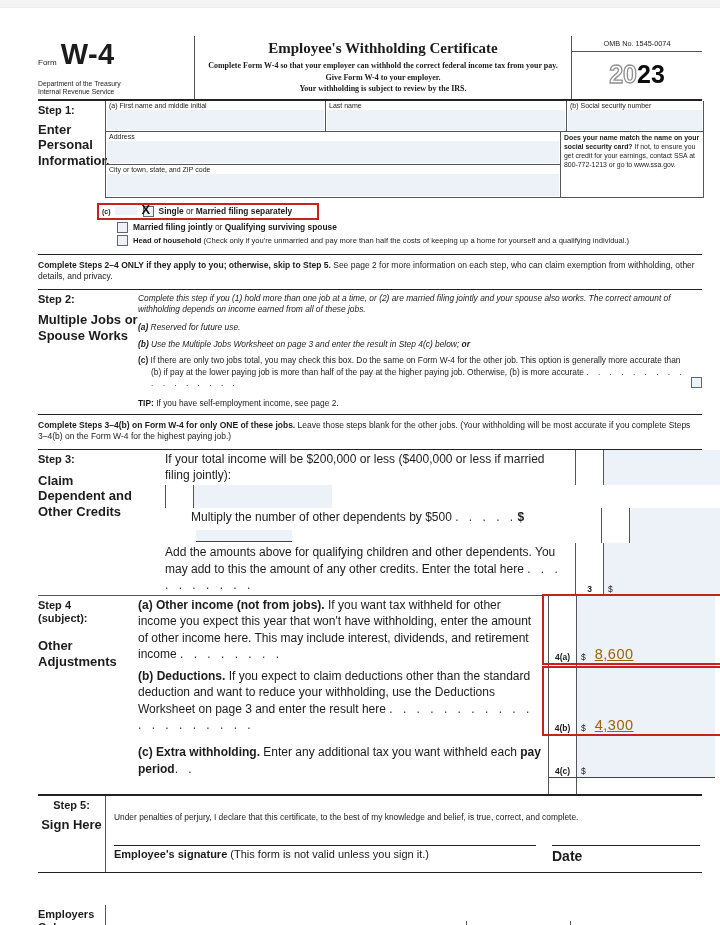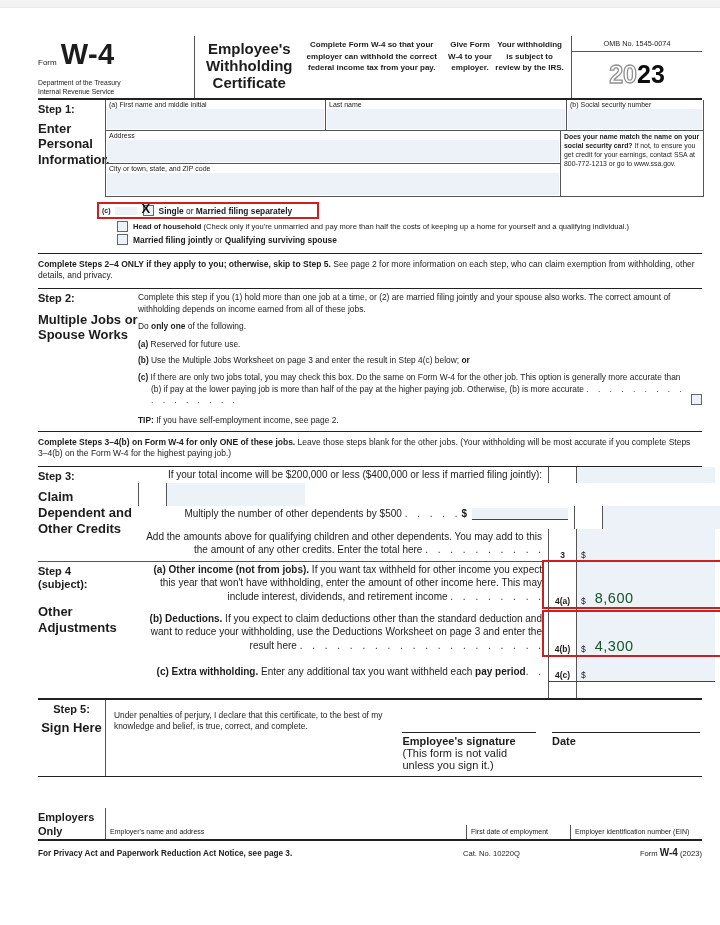--- a/index.html
+++ b/index.html
@@ -21,21 +21,21 @@
   b{font-weight:bold;}
   .t8{font-size:8.4px;line-height:1.32;}
 
   
   .header{display:flex;border-bottom:2px solid var(--thick);}
   .h-left{width:152px;border-right:1px solid var(--ln);padding:2px 4px 2px 0;display:flex;flex-direction:column;justify-content:space-between;}
   .form-no{display:flex;align-items:flex-end;gap:4px;}
   .form-word{font-size:8px;padding-bottom:4px;}
   .w4{font-size:29px;font-weight:bold;letter-spacing:0.5px;}
   .agency{font-size:6.8px;line-height:1.25;}
-  .h-center{flex:1;padding:3px 6px 4px 6px;text-align:center;display:flex;flex-direction:row;justify-content:flex-start;}
+  .h-center{flex:1;padding:3px 6px 4px 6px;text-align:center;display:flex;flex-direction:column;justify-content:flex-start;font-family:Liberation Serif, serif;}
   .title{font-size:15px;font-weight:bold;margin:1px 0 3px 0;}
   .sub{font-size:8px;font-weight:bold;line-height:1.45;}
   .h-right{width:130px;border-left:1px solid var(--ln);display:flex;flex-direction:column;}
   .omb{font-size:7.3px;text-align:center;padding:3px 2px;border-bottom:1px solid var(--ln);}
   .year{flex:1;display:flex;align-items:center;justify-content:center;font-size:25px;padding-bottom:2px;}
   .y-out{color:#fff;-webkit-text-stroke:1.3px #909090;font-weight:bold;}
   .y-bold{font-weight:bold;color:#0d0d0d;}
 
   
   .steplabel{font-size:11px;font-weight:bold;line-height:1.25;}
@@ -65,49 +65,49 @@
   .red-opt{margin-left:-8px;border:2px solid var(--red);background:#fff;display:flex;align-items:center;width:212px;padding:1px 3px;}
   .red-opt .ctag{font-size:7px;font-weight:bold;margin-right:4px;}
   .red-opt .gap{width:22px;height:8px;background:var(--fbg);margin-right:6px;}
 
   .hr2{border-top:1.7px solid var(--thick);}
   .notepara{padding:5px 0 6px 0;font-size:8.5px;line-height:1.35;}
 
   
   .step2{display:flex;padding-bottom:4px;}
   .s2content{flex:1;padding-top:3px;}
-  .para{margin:0 0 6px 0;font-size:8.4px;line-height:1.38;}
+  .para{margin:0 0 6px 0;font-size:8.4px;line-height:1.38;font-style:italic;}
   .item{padding-left:13px;text-indent:-13px;margin:0 0 5px 0;}
   .citem{display:flex;align-items:flex-end;margin:0 0 6px 0;}
   .ctext{flex:1;padding-left:13px;text-indent:-13px;font-size:8.4px;line-height:1.38;}
   .dots{word-spacing:5px;letter-spacing:1px;color:#333;}
   .cb2{width:9px;height:9px;border:1px solid #666;background:var(--fbg);flex:none;margin:0 0 2px 8px;}
   .tip{margin:8px 0 2px 0;font-size:8.4px;}
 
   
   .s34sec{display:flex;}
-  .s3border{border-bottom:1px solid var(--ln);}
+  .s3border{border-bottom:1px solid var(--ln);gap:27px;}
   .s34rows{flex:1;display:flex;flex-direction:column;}
   .s34row{display:flex;position:relative;}
-  .rcontent{width:404px;flex:none;padding:1px 6px 1px 0;font-size:10px;line-height:1.38;text-align:right;}
+  .rcontent{width:404px;flex:none;padding:1px 6px 1px 0;font-size:12px;line-height:1.38;}
   .rnum{width:27px;flex:none;border-left:1px solid var(--ln);border-right:1px solid var(--ln);display:flex;align-items:flex-end;justify-content:center;font-size:8.5px;font-weight:bold;padding-bottom:1px;}
   .ramt{width:131px;flex:none;background:var(--fbg);display:flex;align-items:flex-end;padding:0 3px 1px 4px;font-size:8.5px;}
   .uline{border-bottom:1.3px solid #444;}
-  .bigval{font-size:14.5px;color:#14532d;padding-left:9px;letter-spacing:0.5px;}
+  .bigval{font-size:14.5px;color:#a16207;padding-left:9px;letter-spacing:0.5px;text-decoration:underline;}
   .indent{padding-left:26px;}
   .blank{display:inline-block;width:96px;height:11px;border-bottom:1.3px solid #444;background:var(--fbg);vertical-align:bottom;margin-left:5px;}
   .redbox{position:absolute;left:404px;right:-7px;top:-2px;bottom:-1px;border:2.5px solid var(--red);pointer-events:none;z-index:3;}
 
   
   .sec5{display:flex;border-top:2px solid var(--thick);min-height:76px;}
   .sec5 .stepcol67{border-right:1px solid var(--ln);text-align:center;}
-  .s5content{flex:1;padding:10px 2px 4px 8px;display:flex;flex-direction:row;}
+  .s5content{flex:1;padding:16px 2px 4px 8px;display:flex;flex-direction:column;}
   .sigrow{display:flex;margin-top:22px;}
   .sigline{flex:1;border-top:1.7px solid var(--thick);padding-top:2px;font-size:11px;}
-  .datecol{width:148px;flex:none;margin-left:16px;border-top:1.7px solid var(--thick);padding-top:2px;font-size:11px;font-weight:bold;}
+  .datecol{width:148px;flex:none;margin-left:16px;border-top:1.7px solid var(--thick);padding-top:2px;font-size:14px;font-weight:bold;}
 
   
   .emp{display:flex;border-top:1.6px solid var(--thick);border-bottom:2px solid var(--thick);min-height:62px;align-items:flex-end;}
   .emp .stepcol67{border-right:1px solid var(--ln);}
   .ecell{display:flex;flex-direction:column;border-right:1px solid var(--ln);}
   .ecell .lab{font-size:7px;padding:2px 4px;line-height:1.3;}
   .e-name{flex:1;}
   .e-date{width:103px;flex:none;}
   .e-ein{width:131px;flex:none;border-right:none;}
 
@@ -193,44 +193,43 @@
         <div class="opt red-opt">
           <span class="ctag">(c)</span>
           <span class="gap"></span>
           <span class="cb">
               <span class="xmark">X</span>
             </span>
           <span><b>Single</b><span> or </span><b>Married filing separately</b></span>
         </div>
         <div class="opt">
           <span class="cb"></span>
-          <span style="font-size:7.6px;"><b>Head of household</b><span> (Check only if you're unmarried and pay more than half the costs of keeping up a home for yourself and a qualifying individual.)</span></span>
+          <span><b>Married filing jointly</b><span> or </span><b>Qualifying surviving spouse</b></span>
         </div>
         <div class="opt">
           <span class="cb"></span>
-          <span><b>Married filing jointly</b><span> or </span><b>Qualifying surviving spouse</b></span>
+          <span style="font-size:7.6px;"><b>Head of household</b><span> (Check only if you're unmarried and pay more than half the costs of keeping up a home for yourself and a qualifying individual.)</span></span>
         </div>
       </div>
     </div>
   </div>
 
   <div class="hr2"></div>
   <div class="notepara">
     <b>Complete Steps 2–4 ONLY if they apply to you; otherwise, skip to Step 5.</b><span> See page 2 for more information on each step, who can claim exemption from withholding, other details, and privacy.</span>
   </div>
   <div class="hr2"></div>
 
   <div class="step2">
     <div class="stepcol100">
       <div class="steplabel">Step 2:</div>
       <div class="stepsub">Multiple Jobs or Spouse Works</div>
     </div>
     <div class="s2content">
       <p class="para">Complete this step if you (1) hold more than one job at a time, or (2) are married filing jointly and your spouse also works. The correct amount of withholding depends on income earned from all of these jobs.</p>
-      <p class="para"><span>Do </span><b>only one</b><span> of the following.</span></p>
       <p class="para item"><b>(a)</b><span> Reserved for future use.</span></p>
       <p class="para item"><b>(b)</b><span> Use the Multiple Jobs Worksheet on page 3 and enter the result in Step 4(c) below; </span><b>or</b></p>
       <div class="citem">
         <span class="ctext"><b>(c)</b><span> If there are only two jobs total, you may check this box. Do the same on Form W-4 for the other job. This option is generally more accurate than (b) if pay at the lower paying job is more than half of the pay at the higher paying job. Otherwise, (b) is more accurate </span><span class="dots">. . . . . . . . . . . . . . . . .</span></span>
         <span class="cb2"></span>
       </div>
       <p class="tip"><b>TIP:</b><span> If you have self-employment income, see page 2.</span></p>
     </div>
   </div>
 

